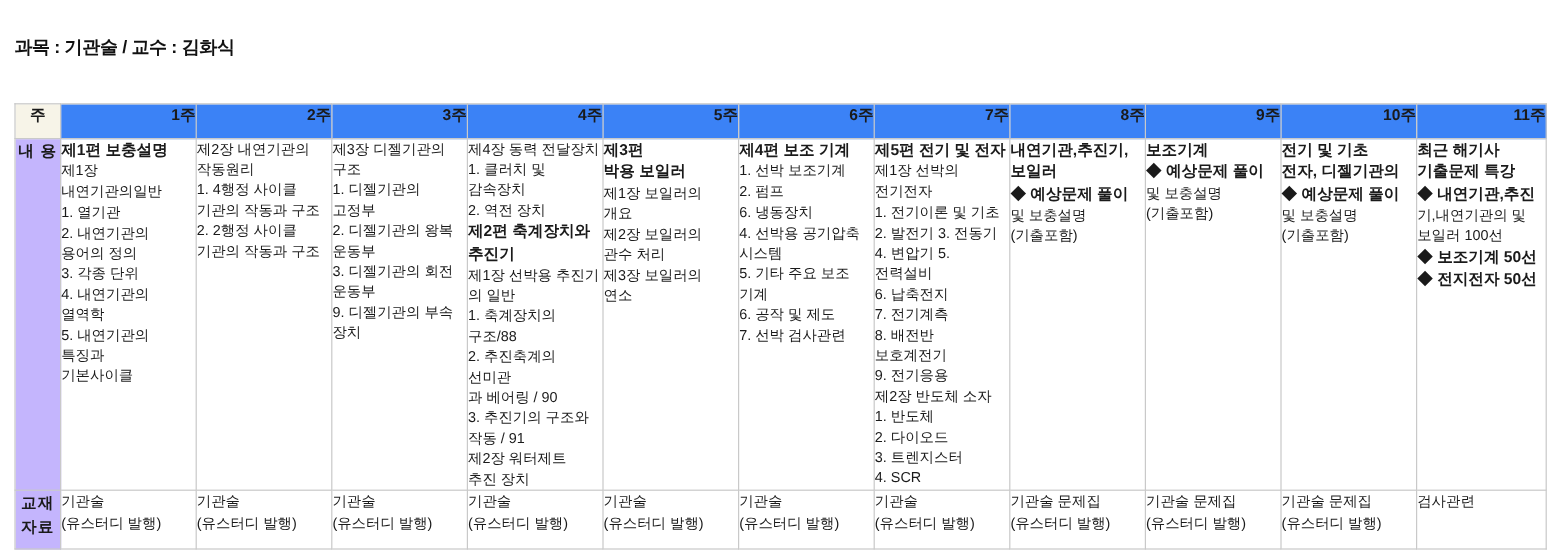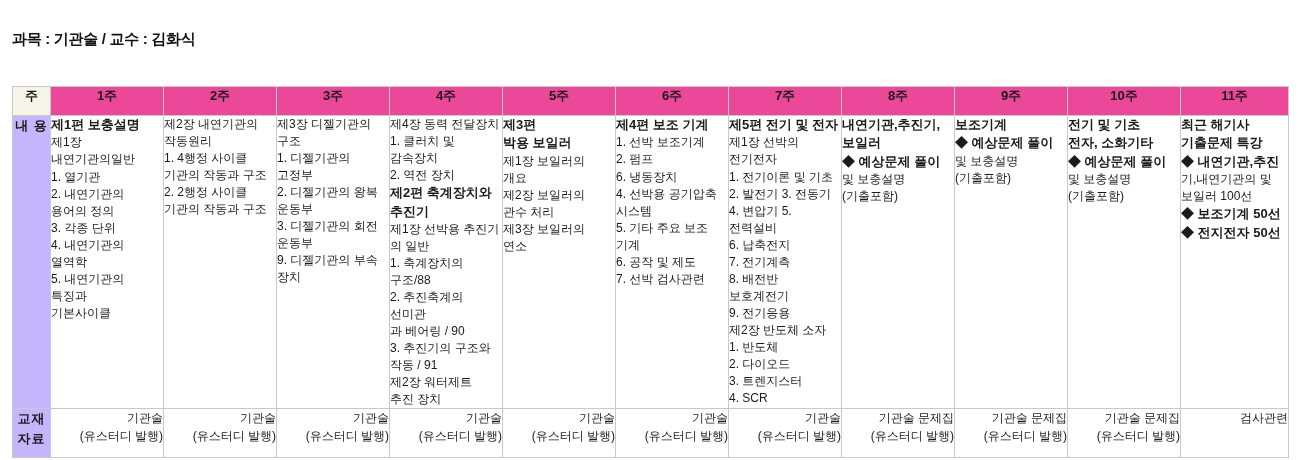--- a/index.html
+++ b/index.html
@@ -39,22 +39,22 @@
     width: 1276px;
     font-size: 12px;
   }
   table.syllabus td, table.syllabus th {
     border: 1px solid #c9c9c9;
     vertical-align: top;
     padding: 0;
   }
   
   .hdr-week {
-    background: #ec4899;
-    text-align: center;
+    background: #3b82f6;
+    text-align: right;
     font-weight: bold;
     font-size: 13px;
     height: 28px;
     vertical-align: middle;
     color: #1a1a1a;
   }
   .hdr-corner {
     background: #f7f4e8;
     text-align: center;
     font-weight: bold;
@@ -84,21 +84,21 @@
     word-break: keep-all;
   }
   .content-cell .line {
     display: block;
   }
   .content-cell .b {
     font-weight: bold;
     font-size: 13px;
   }
   .material-cell {
-    text-align: right;
+    text-align: left;
     vertical-align: middle;
     height: 48px;
     font-size: 12px;
     line-height: 1.5;
     padding: 4px 2px;
     white-space: pre-line;
   }
 </style>
 </head>
 <body>
@@ -141,21 +141,21 @@
         <td class="side-label">내 용</td>
         <td class="content-cell"><span class="line b">제1편 보충설명</span><span class="line">제1장 내연기관의일반</span><span class="line"> 1. 열기관</span><span class="line"> 2. 내연기관의</span><span class="line">     용어의 정의</span><span class="line"> 3. 각종 단위</span><span class="line"> 4. 내연기관의 열역학</span><span class="line"> 5. 내연기관의 특징과</span><span class="line">     기본사이클</span></td>
         <td class="content-cell"><span class="line">제2장 내연기관의</span><span class="line">       작동원리</span><span class="line">  1. 4행정 사이클</span><span class="line">  기관의 작동과 구조</span><span class="line">  2. 2행정 사이클</span><span class="line">  기관의 작동과 구조</span></td>
         <td class="content-cell"><span class="line">제3장 디젤기관의</span><span class="line">       구조</span><span class="line"> 1. 디젤기관의</span><span class="line">     고정부</span><span class="line"> 2. 디젤기관의 왕복</span><span class="line">     운동부</span><span class="line"> 3. 디젤기관의 회전</span><span class="line">     운동부</span><span class="line"> 9. 디젤기관의 부속</span><span class="line">     장치</span></td>
         <td class="content-cell"><span class="line">제4장 동력 전달장치</span><span class="line"> 1. 클러치 및 감속장치</span><span class="line"> 2. 역전 장치</span><span class="line b">제2편 축계장치와</span><span class="line b">  추진기</span><span class="line">제1장 선박용 추진기</span><span class="line">의 일반</span><span class="line">1. 축계장치의 구조/88</span><span class="line">2. 추진축계의 선미관</span><span class="line">   과 베어링 / 90</span><span class="line">3. 추진기의 구조와</span><span class="line">   작동 / 91</span><span class="line">제2장 워터제트</span><span class="line"> 추진 장치</span></td>
         <td class="content-cell"><span class="line b">제3편</span><span class="line b">박용 보일러</span><span class="line">제1장 보일러의</span><span class="line">   개요</span><span class="line">제2장 보일러의</span><span class="line">   관수 처리</span><span class="line">제3장 보일러의</span><span class="line">   연소</span></td>
         <td class="content-cell"><span class="line b">제4편 보조 기계</span><span class="line"> 1. 선박 보조기계</span><span class="line"> 2. 펌프</span><span class="line"> 6. 냉동장치</span><span class="line"> 4. 선박용 공기압축</span><span class="line">     시스템</span><span class="line"> 5. 기타 주요 보조</span><span class="line">     기계</span><span class="line"> 6. 공작 및 제도</span><span class="line"> 7. 선박 검사관련</span></td>
         <td class="content-cell"><span class="line b">제5편 전기 및 전자</span><span class="line">제1장 선박의 전기전자</span><span class="line"> 1. 전기이론 및 기초</span><span class="line"> 2. 발전기  3. 전동기</span><span class="line"> 4. 변압기 5. 전력설비</span><span class="line"> 6. 납축전지</span><span class="line"> 7. 전기계측</span><span class="line"> 8. 배전반 보호계전기</span><span class="line"> 9. 전기응용</span><span class="line">제2장 반도체 소자</span><span class="line"> 1. 반도체</span><span class="line"> 2. 다이오드</span><span class="line"> 3. 트렌지스터</span><span class="line"> 4. SCR</span></td>
         <td class="content-cell"><span class="line b">내연기관,추진기,</span><span class="line b">보일러</span><span class="line b">◆ 예상문제 풀이</span><span class="line">및 보충설명</span><span class="line">(기출포함)</span></td>
         <td class="content-cell"><span class="line b">보조기계</span><span class="line b">◆ 예상문제 풀이</span><span class="line">및 보충설명</span><span class="line">(기출포함)</span></td>
-        <td class="content-cell"><span class="line b">전기 및 기초</span><span class="line b">전자, 소화기타</span><span class="line b">◆ 예상문제 풀이</span><span class="line">및 보충설명</span><span class="line">(기출포함)</span></td>
+        <td class="content-cell"><span class="line b">전기 및 기초</span><span class="line b">전자, 디젤기관의</span><span class="line b">◆ 예상문제 풀이</span><span class="line">및 보충설명</span><span class="line">(기출포함)</span></td>
         <td class="content-cell"><span class="line b">최근 해기사</span><span class="line b">기출문제 특강</span><span class="line b">◆ 내연기관,추진</span><span class="line">기,내연기관의 및</span><span class="line">보일러 100선</span><span class="line b">◆ 보조기계 50선</span><span class="line b">◆ 전지전자 50선</span></td>
       </tr>
       <tr>
         <td class="side-label">교재 자료</td>
         <td class="material-cell">기관술
 (유스터디 발행)</td>
         <td class="material-cell">기관술
 (유스터디 발행)</td>
         <td class="material-cell">기관술
 (유스터디 발행)</td>

